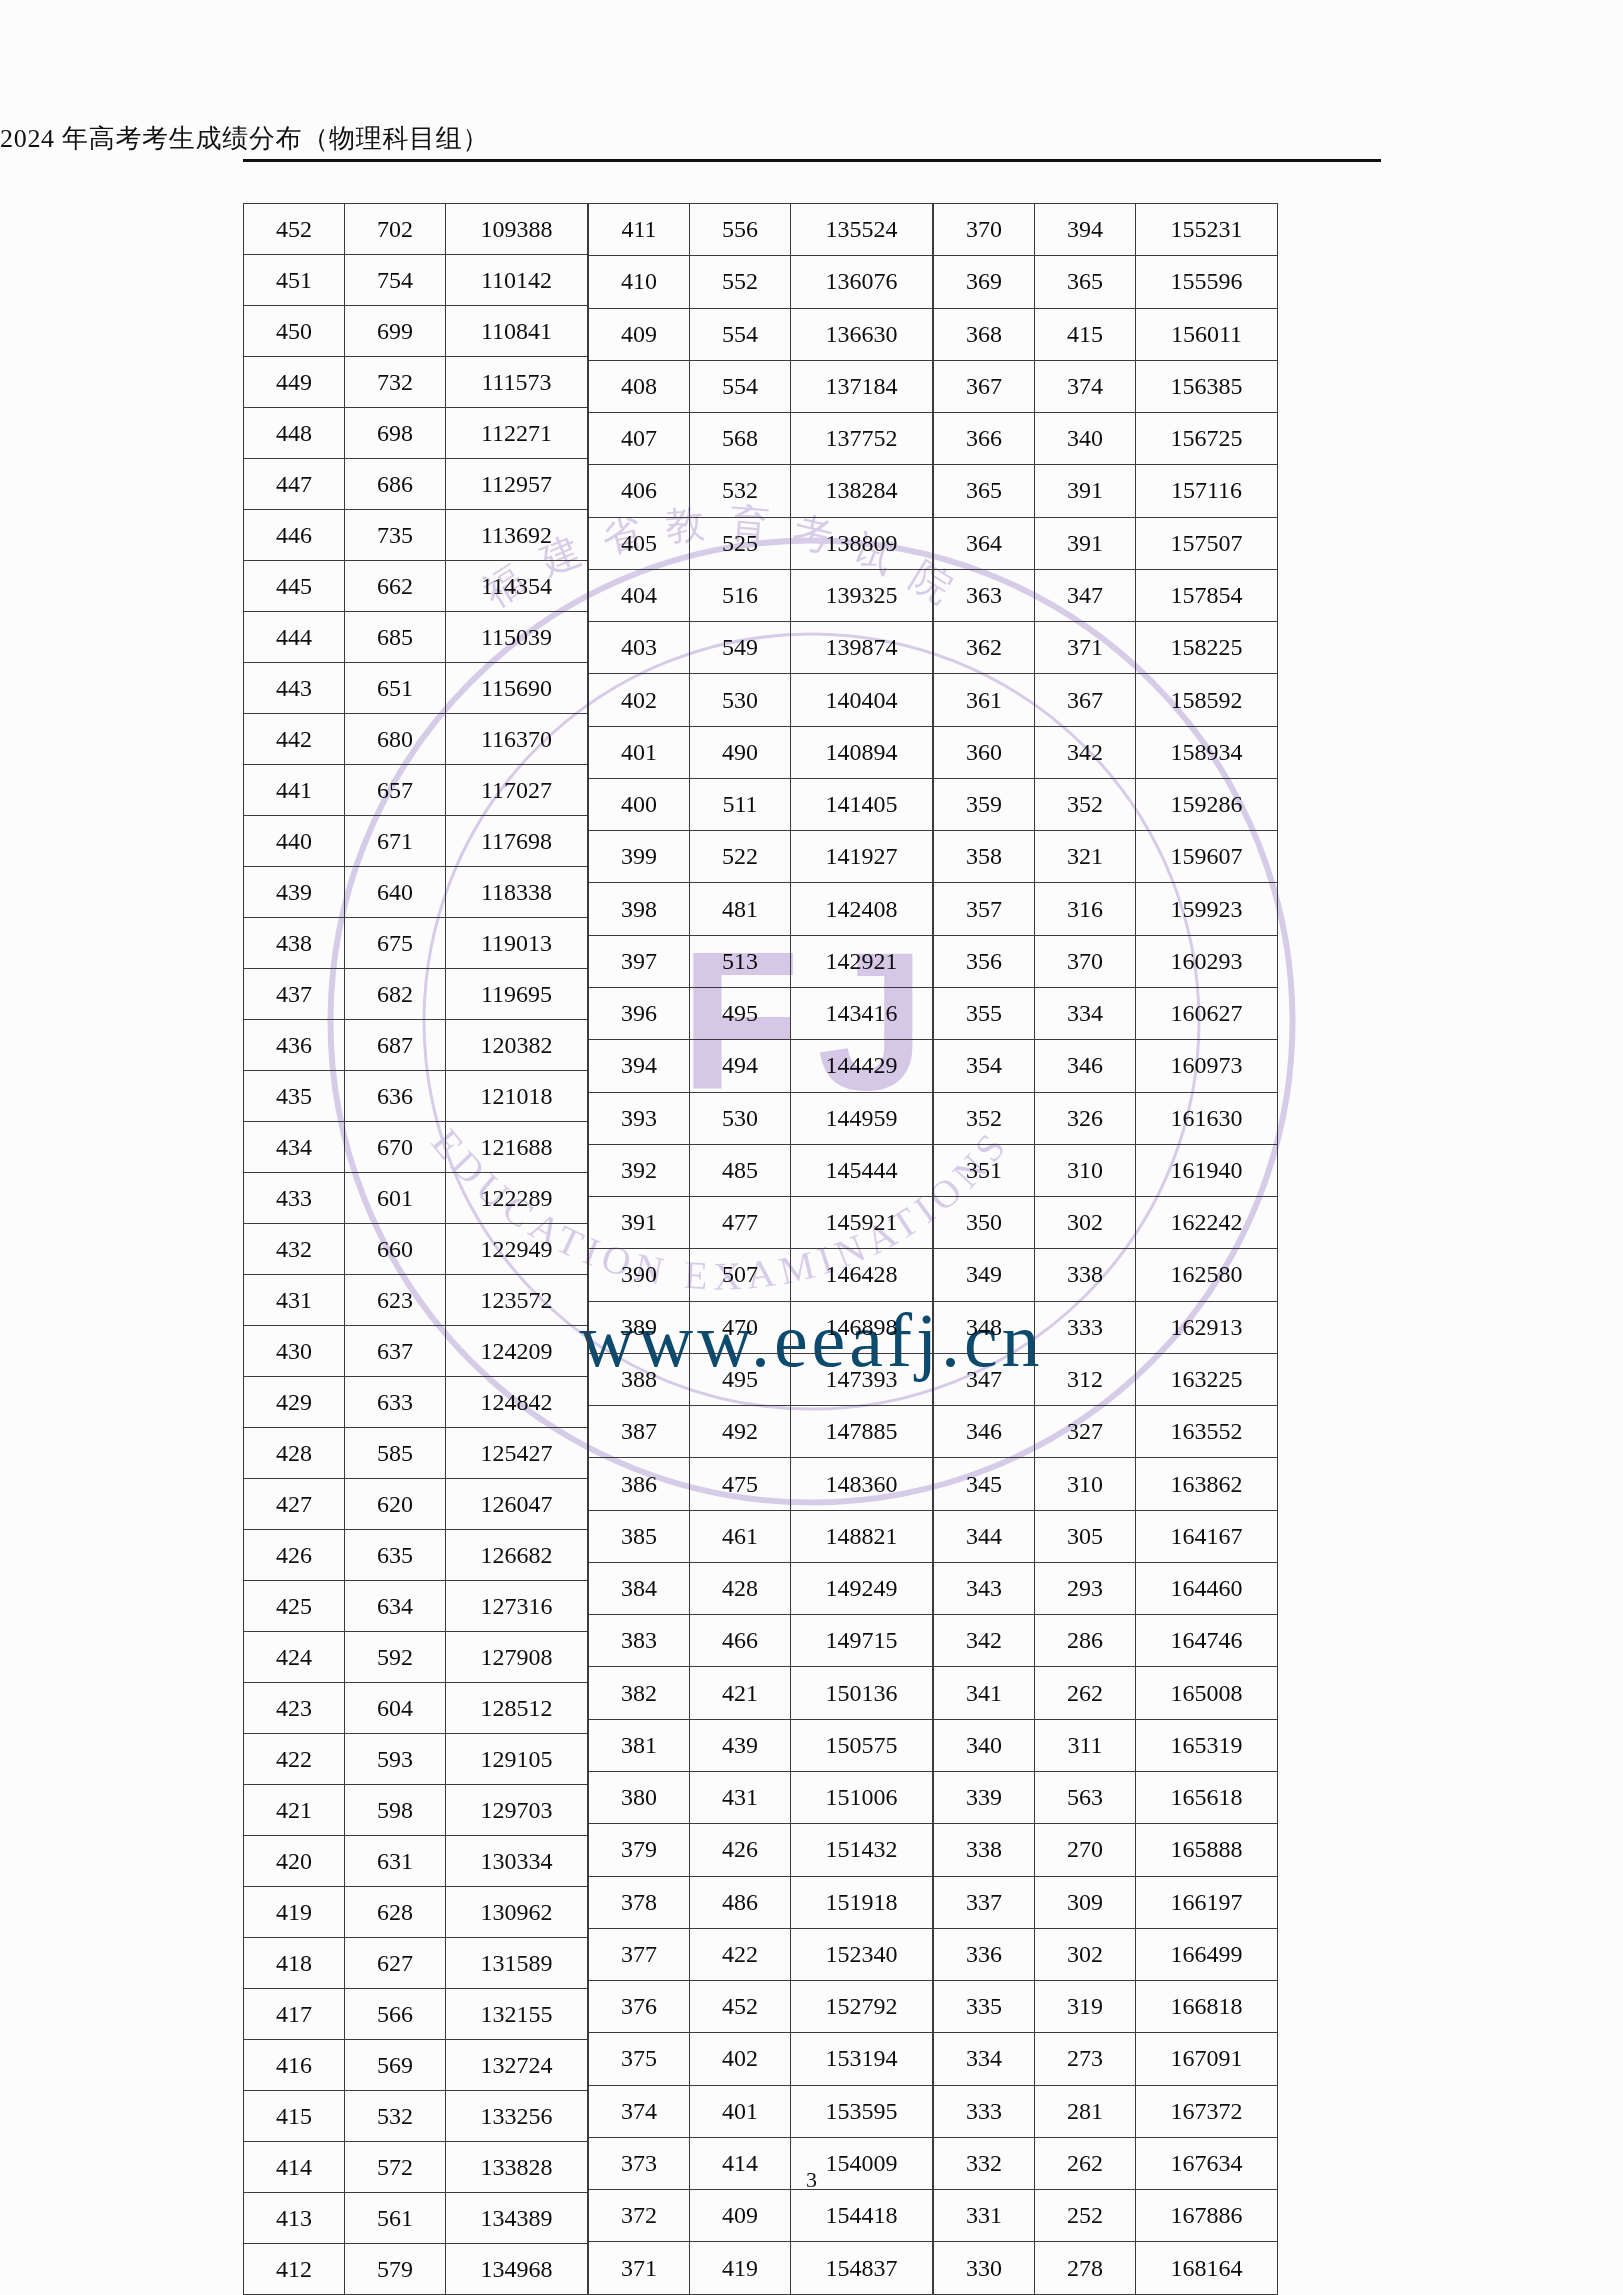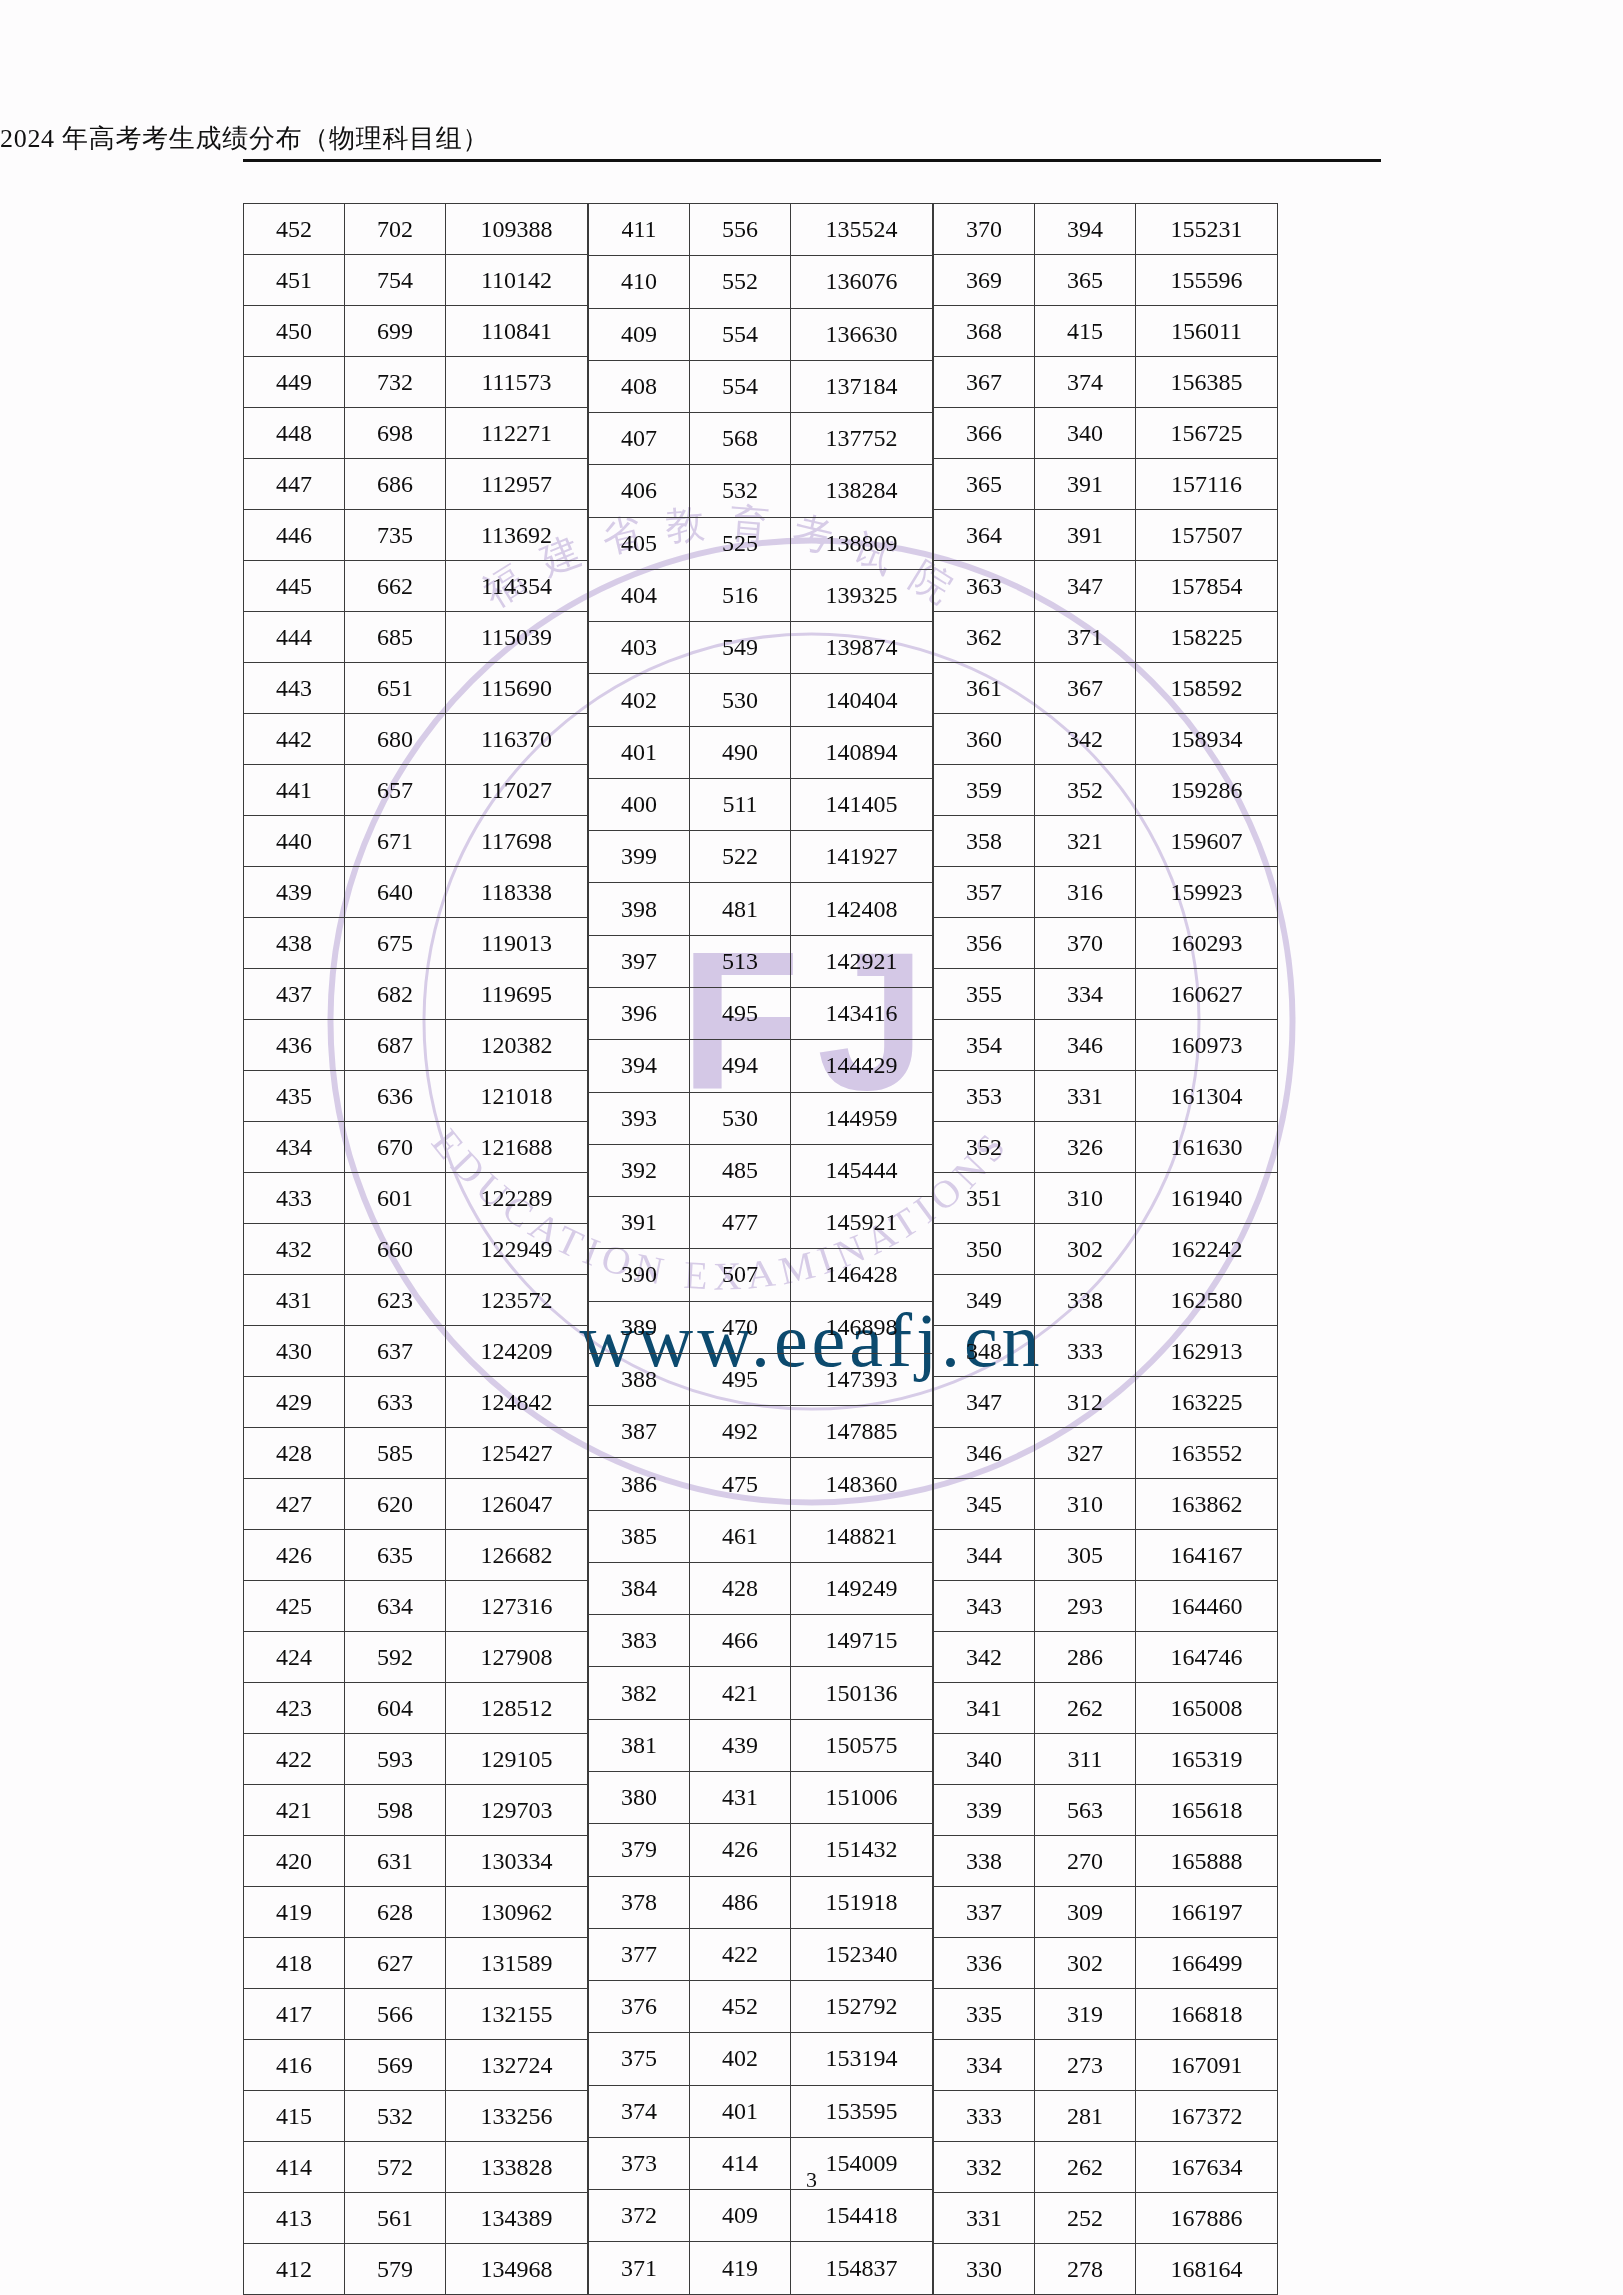--- a/index.html
+++ b/index.html
@@ -671,25 +671,20 @@
             <td class="c-score">355</td>
             <td class="c-count">334</td>
             <td class="c-cum">160627</td>
           </tr>
           <tr>
             <td class="c-score">354</td>
             <td class="c-count">346</td>
             <td class="c-cum">160973</td>
           </tr>
           <tr>
-            <td class="c-score">353</td>
-            <td class="c-count">331</td>
-            <td class="c-cum">161304</td>
-          </tr>
-          <tr>
             <td class="c-score">352</td>
             <td class="c-count">326</td>
             <td class="c-cum">161630</td>
           </tr>
           <tr>
             <td class="c-score">351</td>
             <td class="c-count">310</td>
             <td class="c-cum">161940</td>
           </tr>
           <tr>

